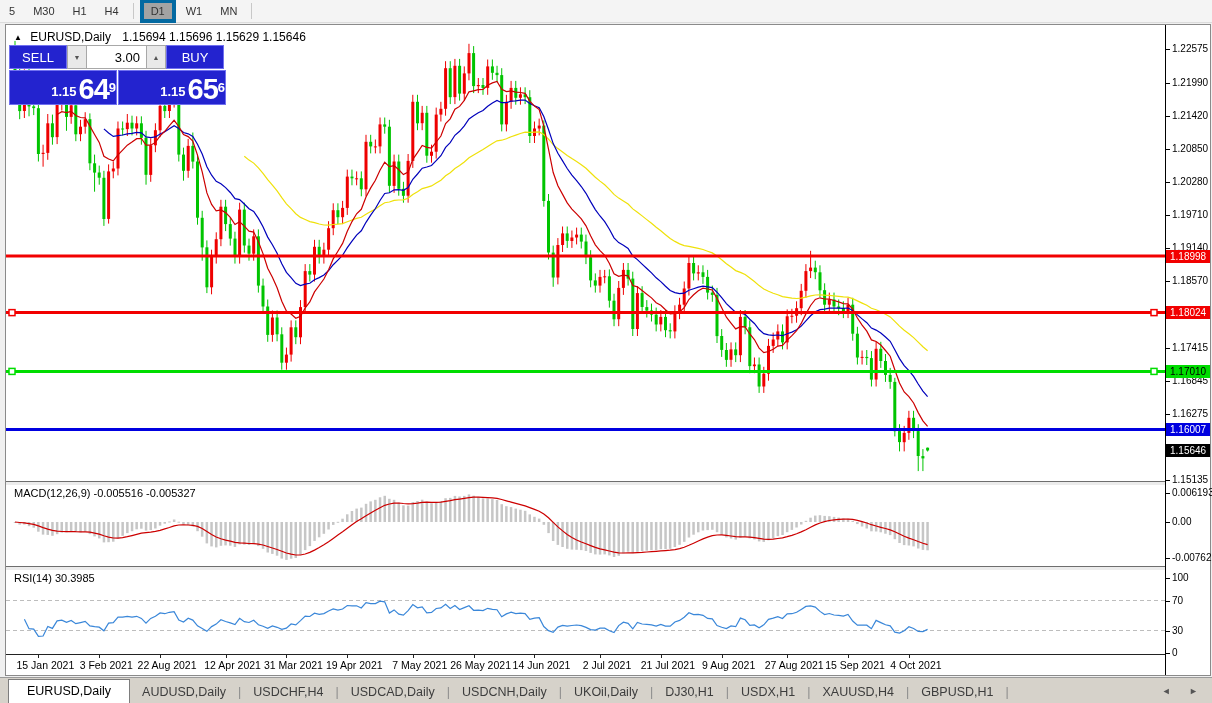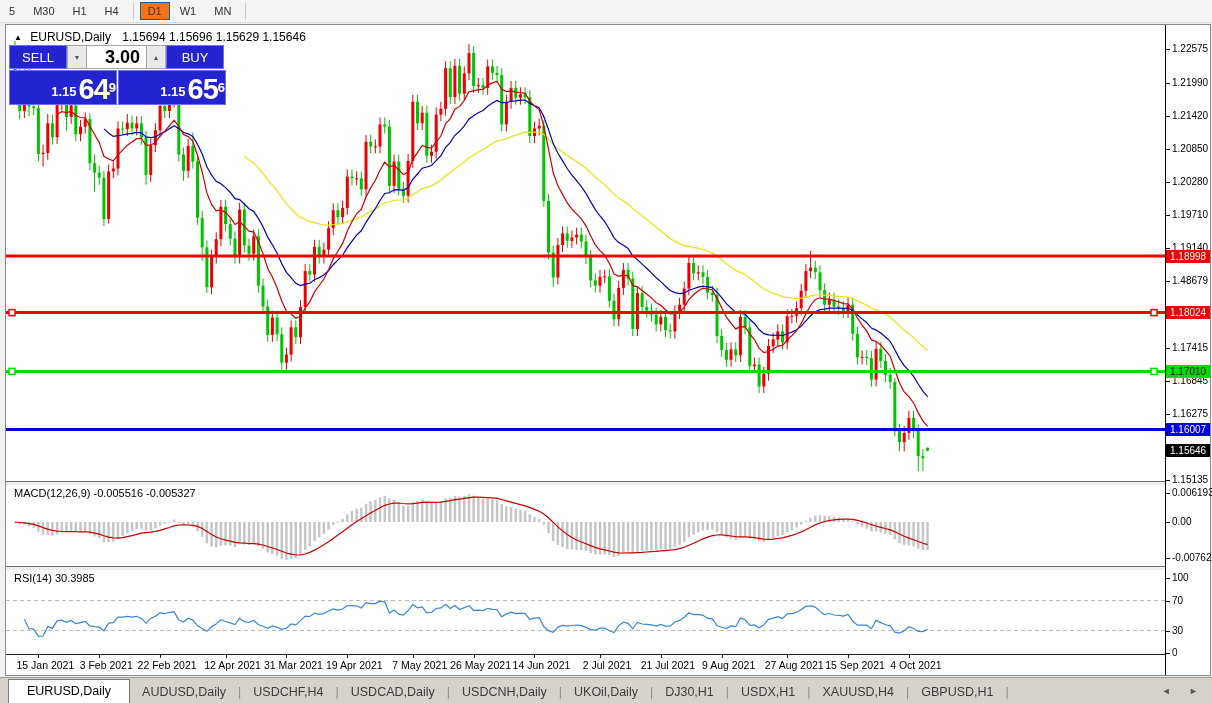--- a/index.html
+++ b/index.html
@@ -1,20 +1,20 @@
 <!DOCTYPE html>
 <html><head>
 <meta charset="utf-8">
 <style>
   html,body{margin:0;padding:0;width:1212px;height:703px;overflow:hidden;
     font-family:"Liberation Sans",sans-serif;background:#f0f0f0;}
   #toolbar{position:absolute;left:0;top:0;width:1212px;height:22px;background:#f4f4f4;
     border-bottom:1px solid #dcdcdc;display:flex;align-items:center;font-size:11px;color:#333;}
   .tfbtn{padding:2px 7px;margin:0 1px;border:1px solid transparent;cursor:default;white-space:nowrap;}
-  .tfbtn.active{background:#f97316;border:1px solid #0369a1;}
+  .tfbtn.active{background:#a3a3a3;border:4px solid #0369a1;}
   .tfsep{width:1px;height:16px;background:#c8c8c8;margin:0 5px;}
   #chart-window{position:absolute;left:5px;top:24px;width:1204px;height:650px;background:#fff;
     border:1px solid #8a8a8a;}
   #plot-area{position:absolute;left:0;top:0;width:1159px;height:650px;}
   #plot{position:absolute;left:0;top:0;}
   .pane-sep{position:absolute;left:0;width:1159px;height:3px;background:#ececec;
     border-top:1px solid #6e6e6e;border-bottom:1px solid #fff;}
   #sep1{top:456px;} #sep2{top:541px;}
   #bottom-frame{position:absolute;left:0;top:629px;width:1159px;height:1px;background:#222;}
   #chart-header{position:absolute;left:8px;top:5px;font-size:12px;color:#000;white-space:nowrap;}
@@ -30,22 +30,22 @@
   .dtick{position:absolute;top:3px;width:90px;margin-left:-38px;text-align:center;font-size:10.5px;color:#000;white-space:nowrap;}
   .dmark{position:absolute;top:-2px;width:1px;height:4px;background:#222;}
   
   #trade-panel{position:absolute;left:3px;top:20px;width:219px;}
   #tp-row1{display:flex;height:24px;}
   .tpbtn{width:58px;background:#2323cf;border:1px solid #7070f0;color:#fff;font-size:13px;
     display:flex;align-items:center;justify-content:center;box-sizing:border-box;cursor:pointer;}
   .spinbtn{width:20px;background:#e9e9e9;border:1px solid #a8a8a8;color:#555;font-size:7px;
     display:flex;align-items:center;justify-content:center;box-sizing:border-box;cursor:pointer;}
   #volume-field{width:59px;border:1px solid #a8a8a8;border-left:none;border-right:none;
-    font-size:18px;text-align:right;padding:0 6px 0 0;box-sizing:border-box;
-    font-family:"Liberation Sans",sans-serif;outline:none;font-weight:bold;}
+    font-size:13px;text-align:right;padding:0 6px 0 0;box-sizing:border-box;
+    font-family:"Liberation Sans",sans-serif;outline:none;}
   #tp-row2{display:flex;margin-top:1px;height:35px;}
   .bigquote{width:108px;background:#2323cf;border:1px solid #7070f0;color:#fff;box-sizing:border-box;
     display:flex;align-items:flex-end;justify-content:flex-end;padding-bottom:2px;}
   .bigquote .sm{font-size:13px;font-weight:bold;margin-right:2px;line-height:20px;}
   .bigquote .bg{font-size:29px;font-weight:bold;line-height:26px;letter-spacing:-1px;}
   .bigquote .sp{font-size:13px;font-weight:bold;line-height:34px;align-self:flex-start;}
   #tp-gap{width:1px;}
   
   #tab-bar{position:absolute;left:0;top:677px;width:1212px;height:26px;background:#d6d2ca;
     border-top:1px solid #9a9a9a;display:flex;align-items:flex-end;font-size:12.5px;color:#3d3d3d;}
@@ -711,21 +711,21 @@
     </div>
 
     <div id="macd-label">MACD(12,26,9) -0.005516 -0.005327</div>
     <div id="rsi-label">RSI(14) 30.3985</div>
     <div id="date-axis">
         <div class="dmark" style="left: 32.4px;"></div>
         <div class="dtick" style="left: 32.4px;">15 Jan 2021</div>
         <div class="dmark" style="left: 93.24px;"></div>
         <div class="dtick" style="left: 93.24px;">3 Feb 2021</div>
         <div class="dmark" style="left: 154.08px;"></div>
-        <div class="dtick" style="left: 154.08px;">22 Feb 2021</div>
+        <div class="dtick" style="left: 154.08px;">22 Aug 2021</div>
         <div class="dmark" style="left: 219.6px;"></div>
         <div class="dtick" style="left: 219.6px;">12 Apr 2021</div>
         <div class="dmark" style="left: 280.44px;"></div>
         <div class="dtick" style="left: 280.44px;">31 Mar 2021</div>
         <div class="dmark" style="left: 341.28px;"></div>
         <div class="dtick" style="left: 341.28px;">19 Apr 2021</div>
         <div class="dmark" style="left: 406.8px;"></div>
         <div class="dtick" style="left: 406.8px;">7 May 2021</div>
         <div class="dmark" style="left: 467.64px;"></div>
         <div class="dtick" style="left: 467.64px;">26 May 2021</div>
@@ -746,21 +746,21 @@
       </div>
   </div>
   <div id="price-axis">
       <div class="ptick" style="top: 17.7433px;">1.22575</div>
       <div class="ptick" style="top: 51.6628px;">1.21990</div>
       <div class="ptick" style="top: 84.7126px;">1.21420</div>
       <div class="ptick" style="top: 117.762px;">1.20850</div>
       <div class="ptick" style="top: 150.812px;">1.20280</div>
       <div class="ptick" style="top: 183.862px;">1.19710</div>
       <div class="ptick" style="top: 216.912px;">1.19140</div>
-      <div class="ptick" style="top: 249.962px;">1.48679</div>
+      <div class="ptick" style="top: 249.962px;">1.18570</div>
       <div class="ptick" style="top: 316.931px;">1.17415</div>
       <div class="ptick" style="top: 349.981px;">1.16845</div>
       <div class="ptick" style="top: 383.031px;">1.16275</div>
       <div class="ptick" style="top: 449.13px;">1.15135</div>
       <div class="ptick" style="top: 461.862px;">0.006193</div>
       <div class="ptick" style="top: 491px;">0.00</div>
       <div class="ptick" style="top: 526.857px;">-0.007621</div>
       <div class="ptick" style="top: 547px;">100</div>
       <div class="ptick" style="top: 569.5px;">70</div>
       <div class="ptick" style="top: 599.5px;">30</div>

